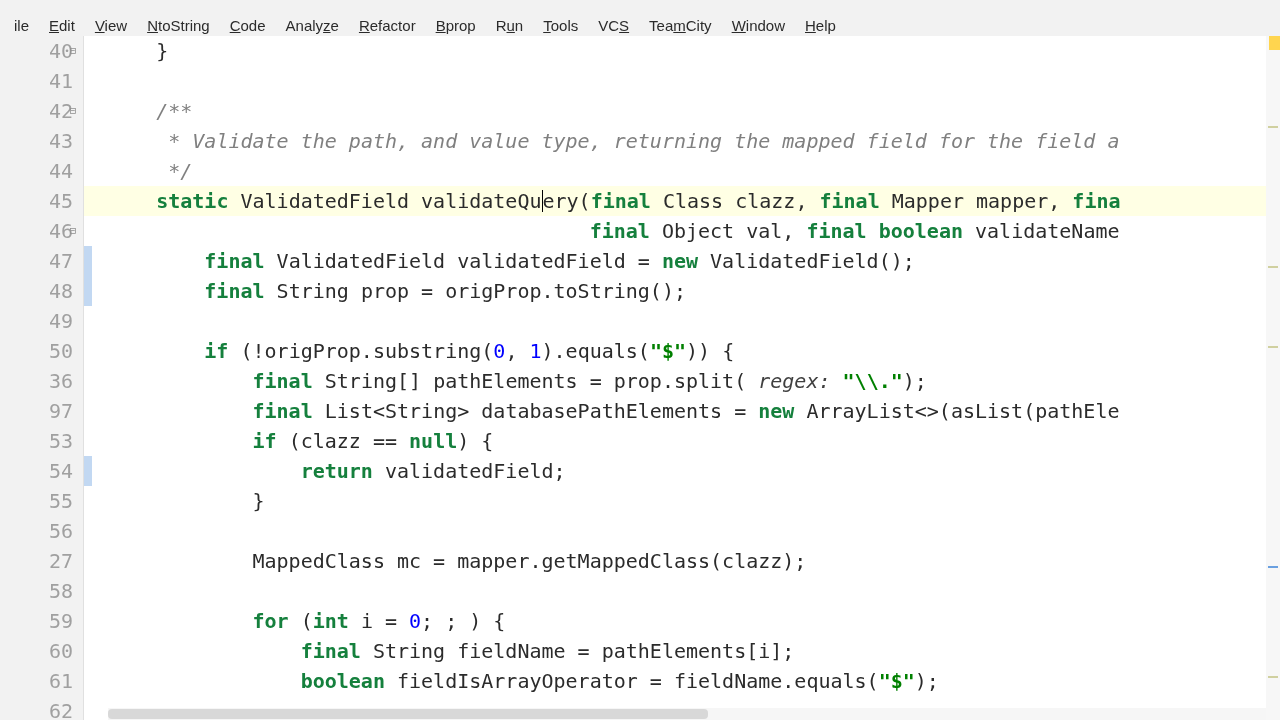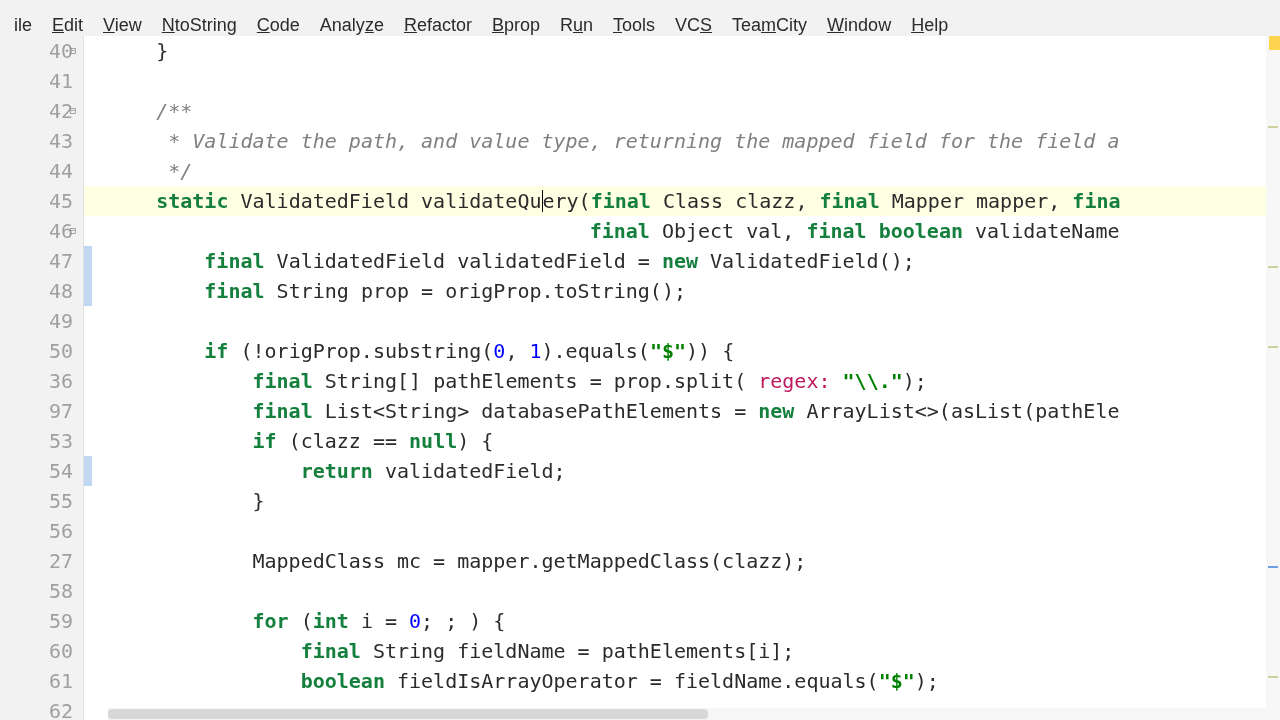--- a/index.html
+++ b/index.html
@@ -11,21 +11,21 @@
   overflow: hidden;
   position: relative;
 }
 .menubar {
   background: #f2f2f2;
   border-bottom: 1px solid #d0d0d0;
   height: 52px;
   display: flex;
   align-items: center;
   padding: 0 4px;
-  font-size: 18px;
+  font-size: 15px;
   color: #2b2b2b;
 }
 .menu-item {
   padding: 6px 10px;
   cursor: pointer;
 }
 .mnemonic { text-decoration: underline; }
 .editor-wrap {
   position: absolute;
   top: 36px;
@@ -96,21 +96,21 @@
 .code-line.current {
   background: #ffffe4;
   margin-left: -24px;
   padding-left: 24px;
   width: 1200px;
 }
 .kw { color: #15803d; font-weight: bold; }
 .str { color: #008000; font-weight: bold; }
 .num { color: #0000ff; }
 .comment { color: #808080; font-style: italic; }
-.hint { color: #be185d; }
+.hint { color: #404040; font-style: italic; }
 .yellow-marker {
   position: absolute;
   right: 0;
   top: 0;
   width: 11px;
   height: 14px;
   background: #ffd54f;
 }
 .right-strip {
   position: absolute;

